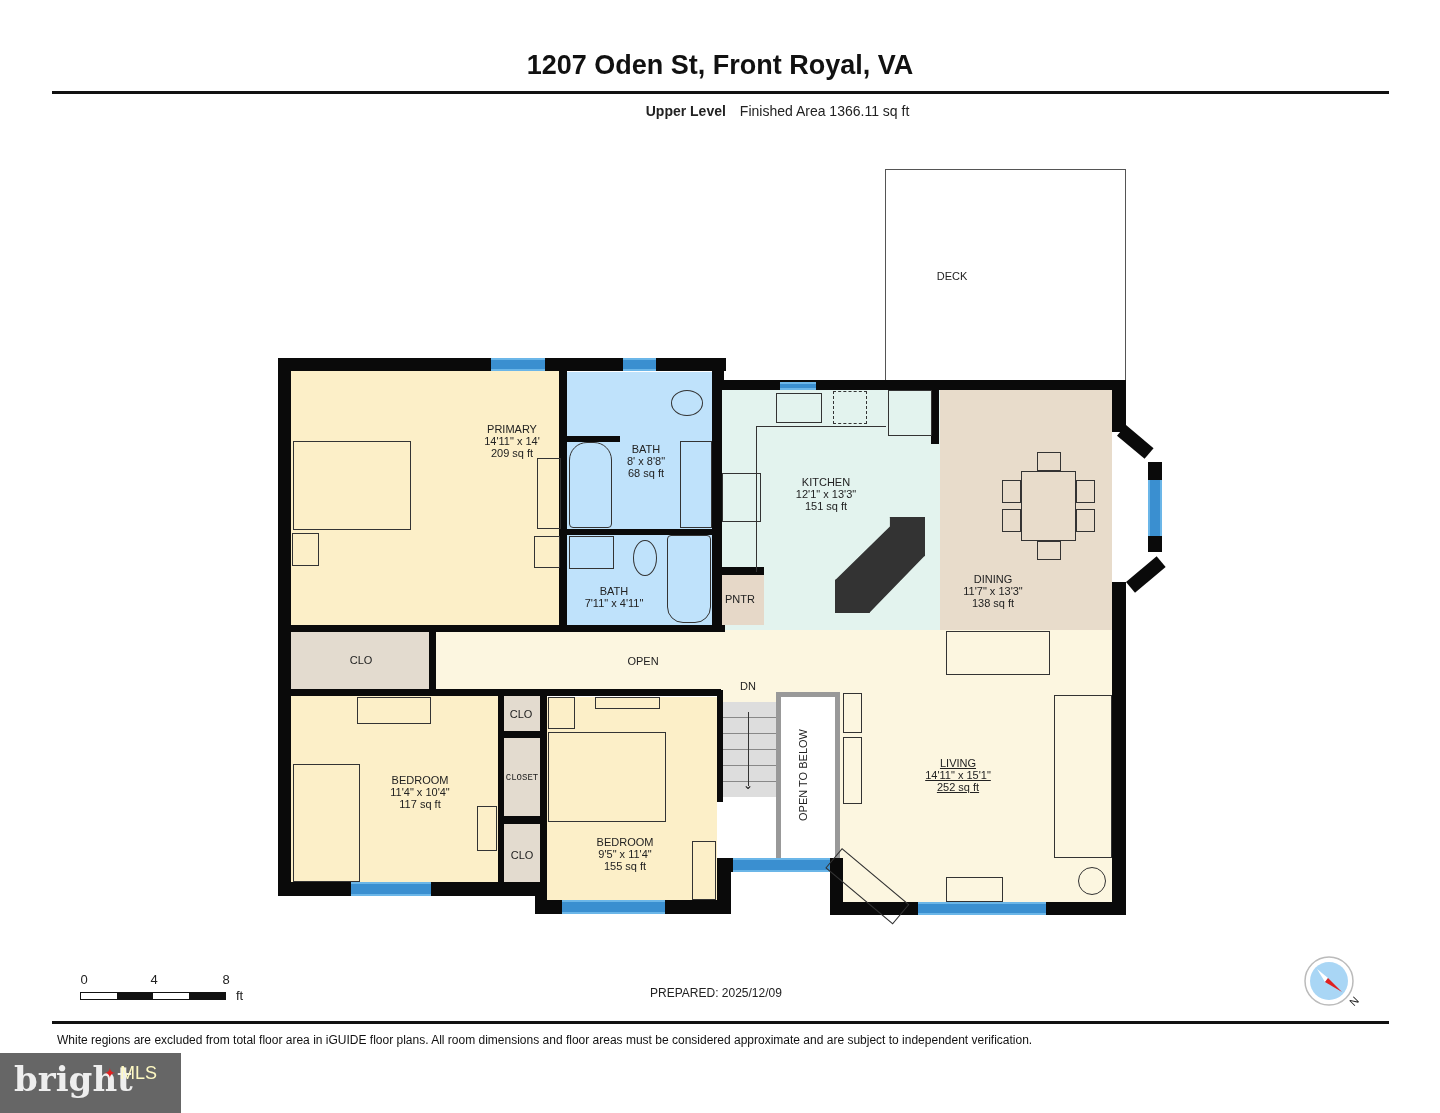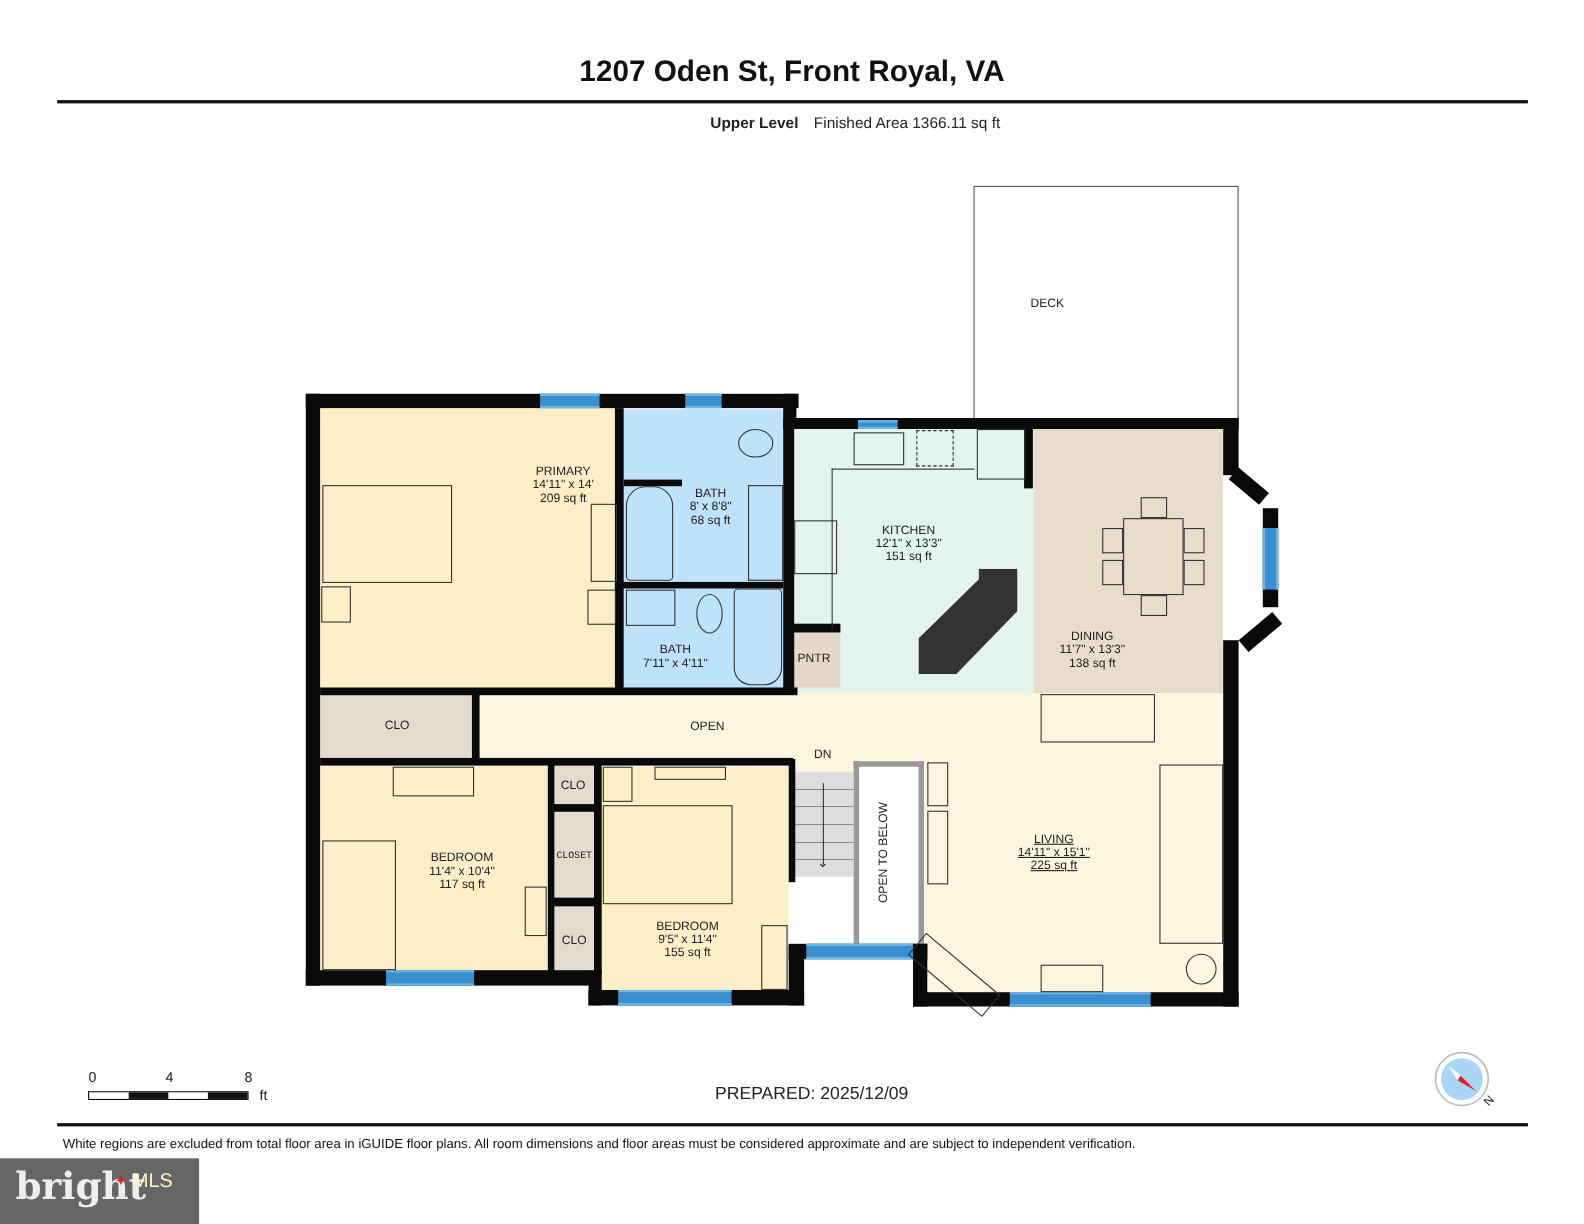--- a/index.html
+++ b/index.html
@@ -175,36 +175,36 @@
   <div class="lbl" style="left:522px;top:778px;font-size:9px;font-family:Liberation Mono, monospace;">CLOSET</div>
   <div class="lbl" style="left:522px;top:855px;">CLO</div>
   <div class="lbl" style="left:625px;top:854px;">
     <div>BEDROOM</div>
     <div>9'5" x 11'4"</div>
     <div>155 sq ft</div>
   </div>
   <div class="lbl" style="left:958px;top:775px;text-decoration:underline;">
     <div>LIVING</div>
     <div>14'11" x 15'1"</div>
-    <div>225 sq ft</div>
+    <div>252 sq ft</div>
   </div>
 </div>
 
 <div class="abs tick" style="left:84px;">0</div>
 <div class="abs tick" style="left:154px;">4</div>
 <div class="abs tick" style="left:226px;">8</div>
 <div class="abs scale">
     <span></span>
     <span></span>
     <span></span>
     <span></span>
   </div>
 <div class="abs" style="left:236px;top:988px;font-size:13px;">ft</div>
 
-<div class="abs" style="left:650px;top:986px;font-size:16px;">PREPARED: 2025/12/09</div>
+<div class="abs" style="left:650px;top:986px;font-size:12px;">PREPARED: 2025/12/09</div>
 
 <div class="abs" style="left:1304px;top:956px;width:50px;height:50px;">
   <svg width="50" height="50" viewBox="0 0 50 50">
     <circle cx="25" cy="25" r="24" fill="#fff" stroke="#bbb" stroke-width="1.5"></circle>
     <circle cx="25" cy="25" r="19" fill="#a9d6f5"></circle>
     <polygon points="13,13 24,22 21,26" fill="#fff"></polygon>
     <polygon points="24,22 21,26 38,36" fill="#e02020"></polygon>
   </svg>
 </div>
 <div class="abs" style="left:1350px;top:995px;font-size:11px;transform:rotate(-45deg);">N</div>

